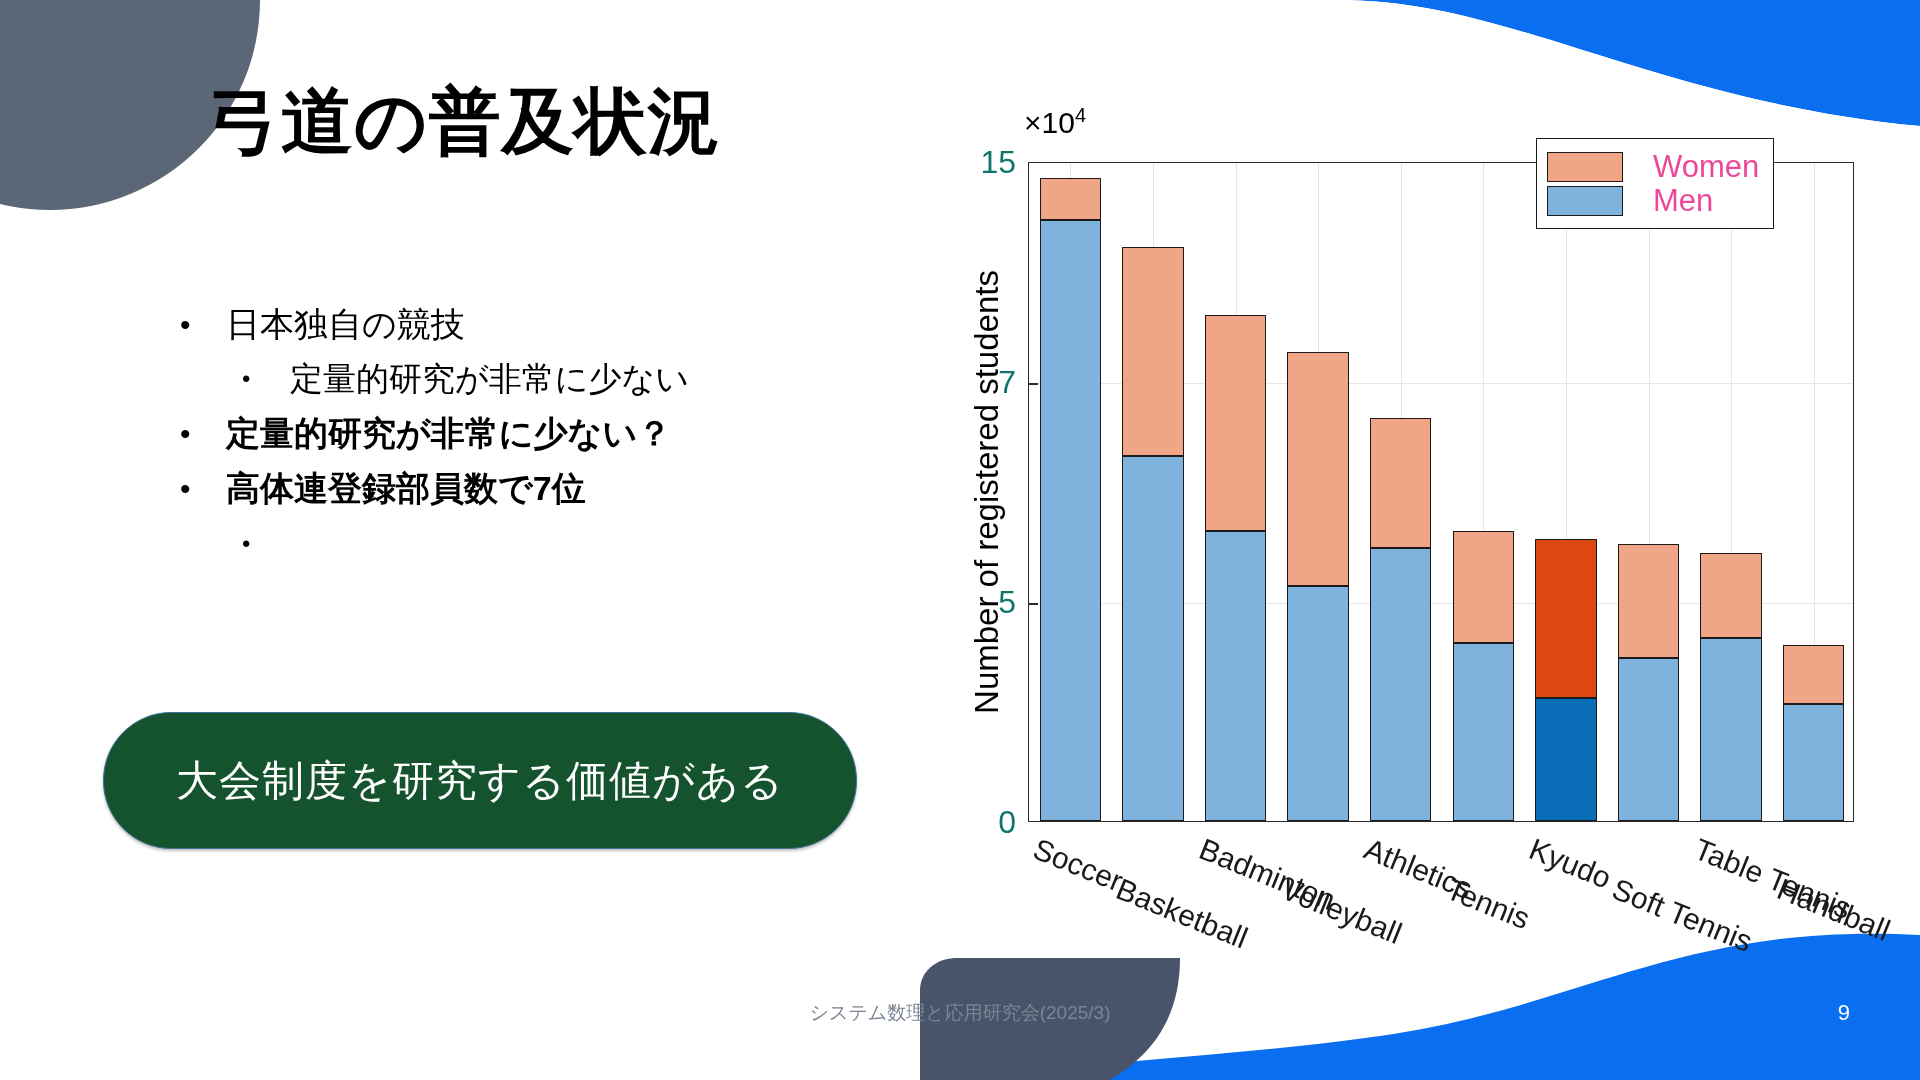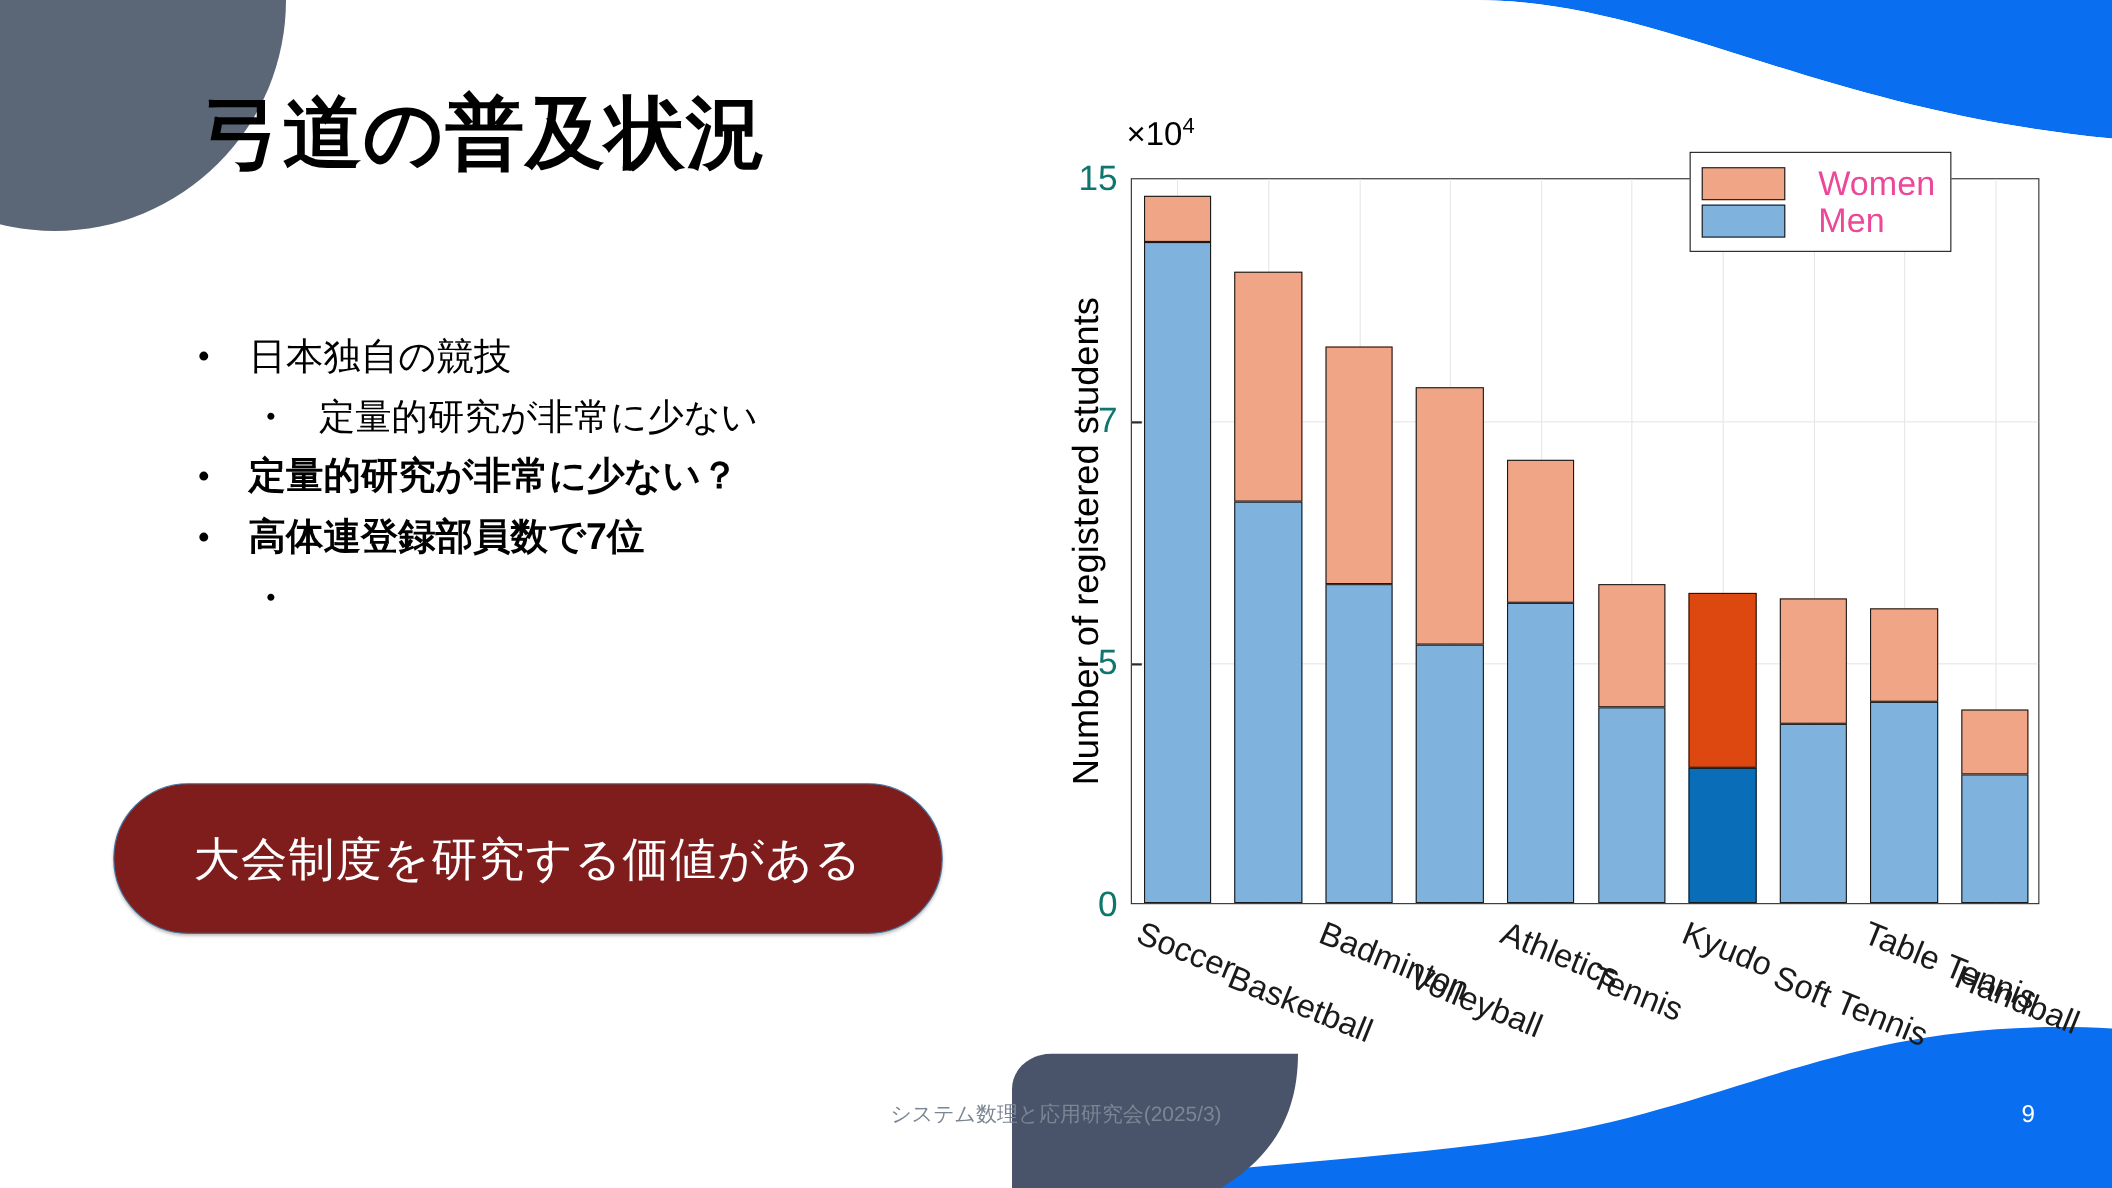--- a/index.html
+++ b/index.html
@@ -18,21 +18,21 @@
   }
   #deco-tr-wave{
     right:0;top:0;width:740px;height:240px;overflow:hidden;
   }
   #deco-br-wave{
     right:0;bottom:0;width:1100px;height:200px;overflow:hidden;
   }
 
   
   #slide-title{
-    position:absolute;left:184px;top:83px;
+    position:absolute;left:208px;top:83px;
     font-size:72px;font-weight:bold;color:#000000;
     letter-spacing:1px;line-height:1.08;white-space:nowrap;
   }
 
   #bullet-list{
     position:absolute;left:180px;top:300px;width:700px;
   }
   .bullet-row{display:flex;align-items:flex-start;margin-bottom:6px;}
   .bullet-row.lvl1{padding-left:0px;}
   .bullet-row.lvl2{padding-left:62px;}
@@ -40,21 +40,21 @@
     flex:0 0 auto;color:#000;line-height:1;
   }
   .lvl1 .bullet-dot{font-size:30px;width:46px;padding-top:10px;}
   .lvl2 .bullet-dot{font-size:24px;width:48px;padding-top:12px;}
   .bullet-text{font-size:34px;color:#000;line-height:1.45;}
   .lvl2 .bullet-text{font-size:33px;}
   .bold .bullet-text{font-weight:bold;}
 
   #callout-box{
     position:absolute;left:103px;top:712px;width:752px;height:135px;
-    background:#7f1d1d;border:1px solid #41719c;border-radius:68px;
+    background:#14532d;border:1px solid #41719c;border-radius:68px;
     display:flex;align-items:center;justify-content:center;
     box-shadow:0 2px 3px rgba(0,0,0,.25);
   }
   #callout-text{
     color:#ffffff;font-size:42px;letter-spacing:1px;white-space:nowrap;
   }
 
   
   #footer-note{
     position:absolute;left:0;right:0;top:1000px;text-align:center;

